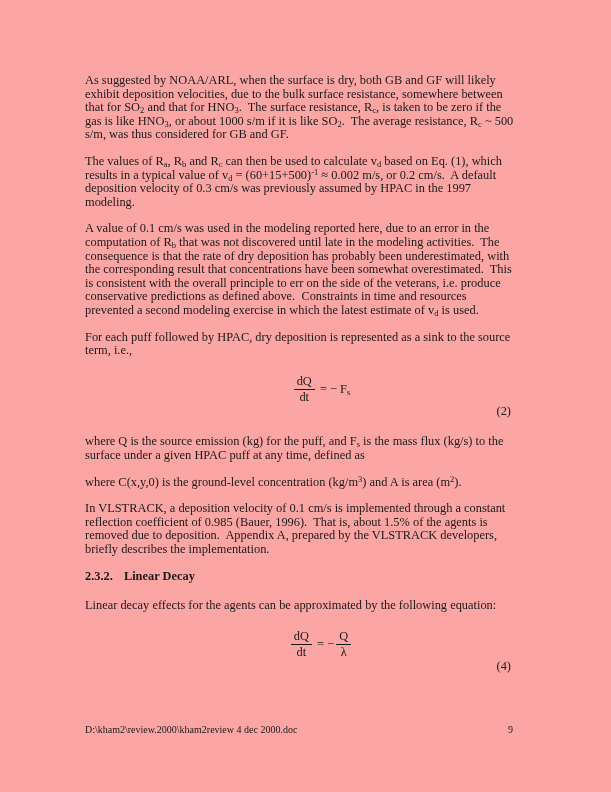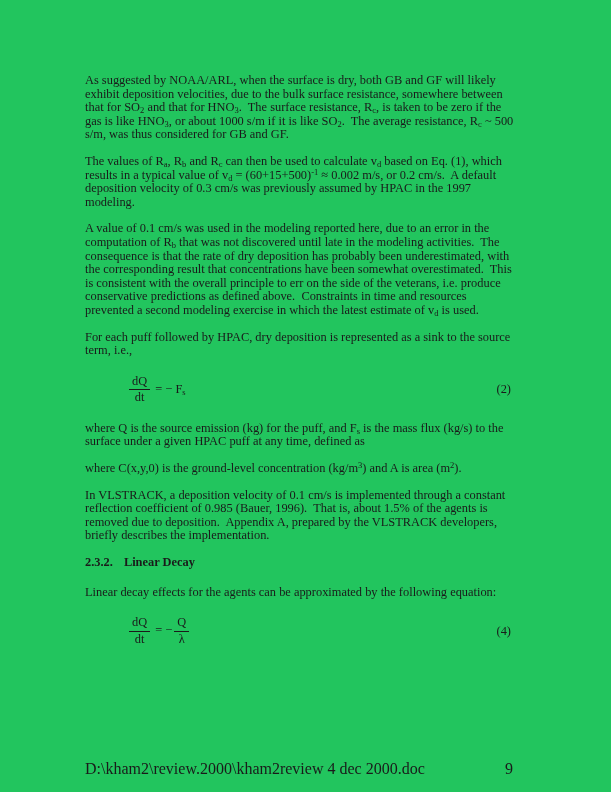--- a/index.html
+++ b/index.html
@@ -4,40 +4,40 @@
 <style>
   html, body { margin: 0; padding: 0; }
   body {
     width: 611px; height: 792px;
     background: #ffffff;
     font-family: "Liberation Serif", "DejaVu Serif", serif;
     color: #1a1a1a;
     position: relative;
     overflow: hidden;
   }
-  .page { position: absolute; inset: 0; background: #22c55e; }
+  .page { position: absolute; inset: 0; background: #fca5a5; }
   .content {
     position: absolute; left: 85px; top: 74px; width: 430px;
     font-size: 12.4px; line-height: 13.6px;
   }
   .paragraph { white-space: pre-wrap; margin: 0 0 13px 0; }
   .heading { font-weight: bold; margin: 4px 0 16px 0; white-space: pre-wrap; }
   .tab { display: inline-block; width: 11px; }
   sub { font-size: 8.5px; vertical-align: -2px; line-height: 0; }
   sup { font-size: 8.5px; vertical-align: 4.5px; line-height: 0; }
-  .equation { display: flex; align-items: center; margin: 17px 0 17px 0; }
+  .equation { display: flex; align-items: center; margin: 17px 0 17px 0; flex-direction: column; }
   .eq-body { display: inline-block; margin-left: 42px; white-space: pre; }
   .eq-num { margin-left: auto; margin-right: 4px; }
   .frac { display: inline-flex; flex-direction: column; align-items: center; vertical-align: middle; margin: 0 2px; text-align: center; }
   .frac .num { border-bottom: 1px solid #1a1a1a; padding: 0 3px 1px 3px; display: block; }
   .frac .den { padding-top: 1px; display: block; }
   .integral { font-size: 19px; line-height: 12px; vertical-align: middle; margin: 0 1px 0 2px; }
   .footer {
-    position: absolute; left: 85px; top: 760px; width: 430px;
-    display: flex; font-size: 16px;
+    position: absolute; left: 85px; top: 724px; width: 430px;
+    display: flex; font-size: 10px;
   }
   .footer .pagenum { margin-left: auto; margin-right: 2px; }
 </style>
 </head>
 <body>
 
 <div class="page">
   <div class="content" id="doc-content">
       <div class="paragraph"><span>As suggested by NOAA/ARL, when the surface is dry, both GB and GF will likely exhibit deposition velocities, due to the bulk surface resistance, somewhere between that for SO</span><sub>2</sub><span> and that for HNO</span><sub>3</sub><span>.  The surface resistance, R</span><sub>c</sub><span>, is taken to be zero if the gas is like HNO</span><sub>3</sub><span>, or about 1000 s/m if it is like SO</span><sub>2</sub><span>.  The average resistance, R</span><sub>c</sub><span> ~ 500 s/m, was thus considered for GB and GF.</span></div>
       <div class="paragraph"><span>The values of R</span><sub>a</sub><span>, R</span><sub>b</sub><span> and R</span><sub>c</sub><span> can then be used to calculate v</span><sub>d</sub><span> based on Eq. (1), which results in a typical value of v</span><sub>d</sub><span> = (60+15+500)</span><sup>-1</sup><span> ≈ 0.002 m/s, or 0.2 cm/s.  A default deposition velocity of 0.3 cm/s was previously assumed by HPAC in the 1997 modeling.</span></div>

